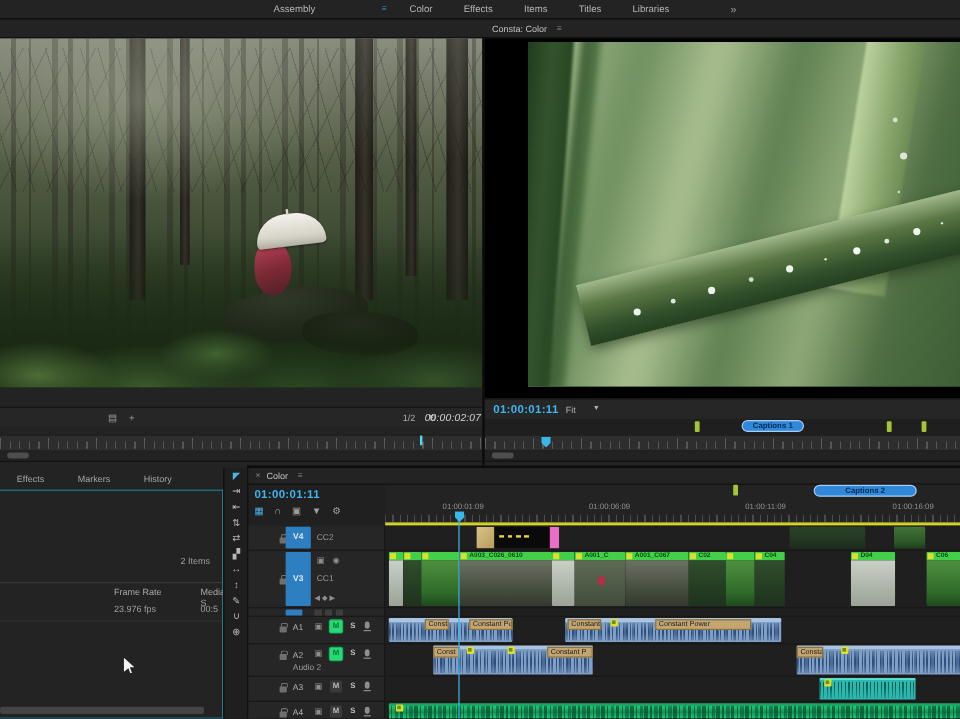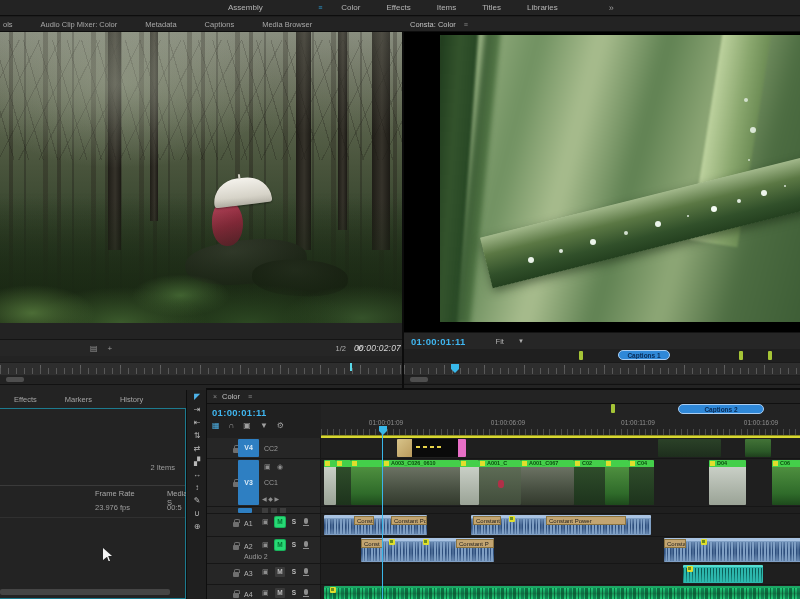--- a/index.html
+++ b/index.html
@@ -215,27 +215,20 @@
       <span class="ws-menu">≡</span>
       <span class="ws-tab">Color</span>
       <span class="ws-tab">Effects</span>
       <span class="ws-tab">Items</span>
       <span class="ws-tab">Titles</span>
       <span class="ws-tab">Libraries</span>
       <span class="ws-more">»</span>
     </div>
 
   <div class="ptabrow">
-    <div class="ptabs-left" id="ptabsLeft">
-        <span class="p-tab">ols</span>
-        <span class="p-tab">Audio Clip Mixer: Color</span>
-        <span class="p-tab">Metadata</span>
-        <span class="p-tab">Captions</span>
-        <span class="p-tab">Media Browser</span>
-      </div>
     <div class="prog-tab">
       <span>Consta: Color</span>
       <span class="menu">≡</span>
     </div>
   </div>
 
   <div class="source-panel">
     <div class="src-img">
       <div class="trunks"></div>
       <div class="trunk" style="left:108px;width:13px;"></div>
@@ -290,21 +283,21 @@
         <div class="prog-base"></div>
         <div class="blade-left"></div>
         <div class="blade-left2"></div>
         <div class="blade-right"></div>
         <div class="blade-main"></div>
         <div class="droplets"></div>
       </div>
     </div>
     <div class="mon-info" style="top:300px;height:17px;">
       <span class="tc-blue" style="margin-left:7px;">01:00:01:11</span>
-      <span style="margin-left:30px;">Fit</span>
+      <span style="margin-left:6px;">Fit</span>
       <span style="margin-left:14px;font-size:6px;">▼</span>
     </div>
     <div class="marker-lane" id="progMarkerLane">
         <div class="g-marker" style="left: 175px;"></div>
         <div class="g-marker" style="left: 335px;"></div>
         <div class="g-marker" style="left: 364px;"></div>
         <div class="cap-pill" style="left: 214px; width: 52px;">Captions 1</div>
       </div>
     <div class="mon-ruler">
       <div class="ruler-ticks med"></div>

